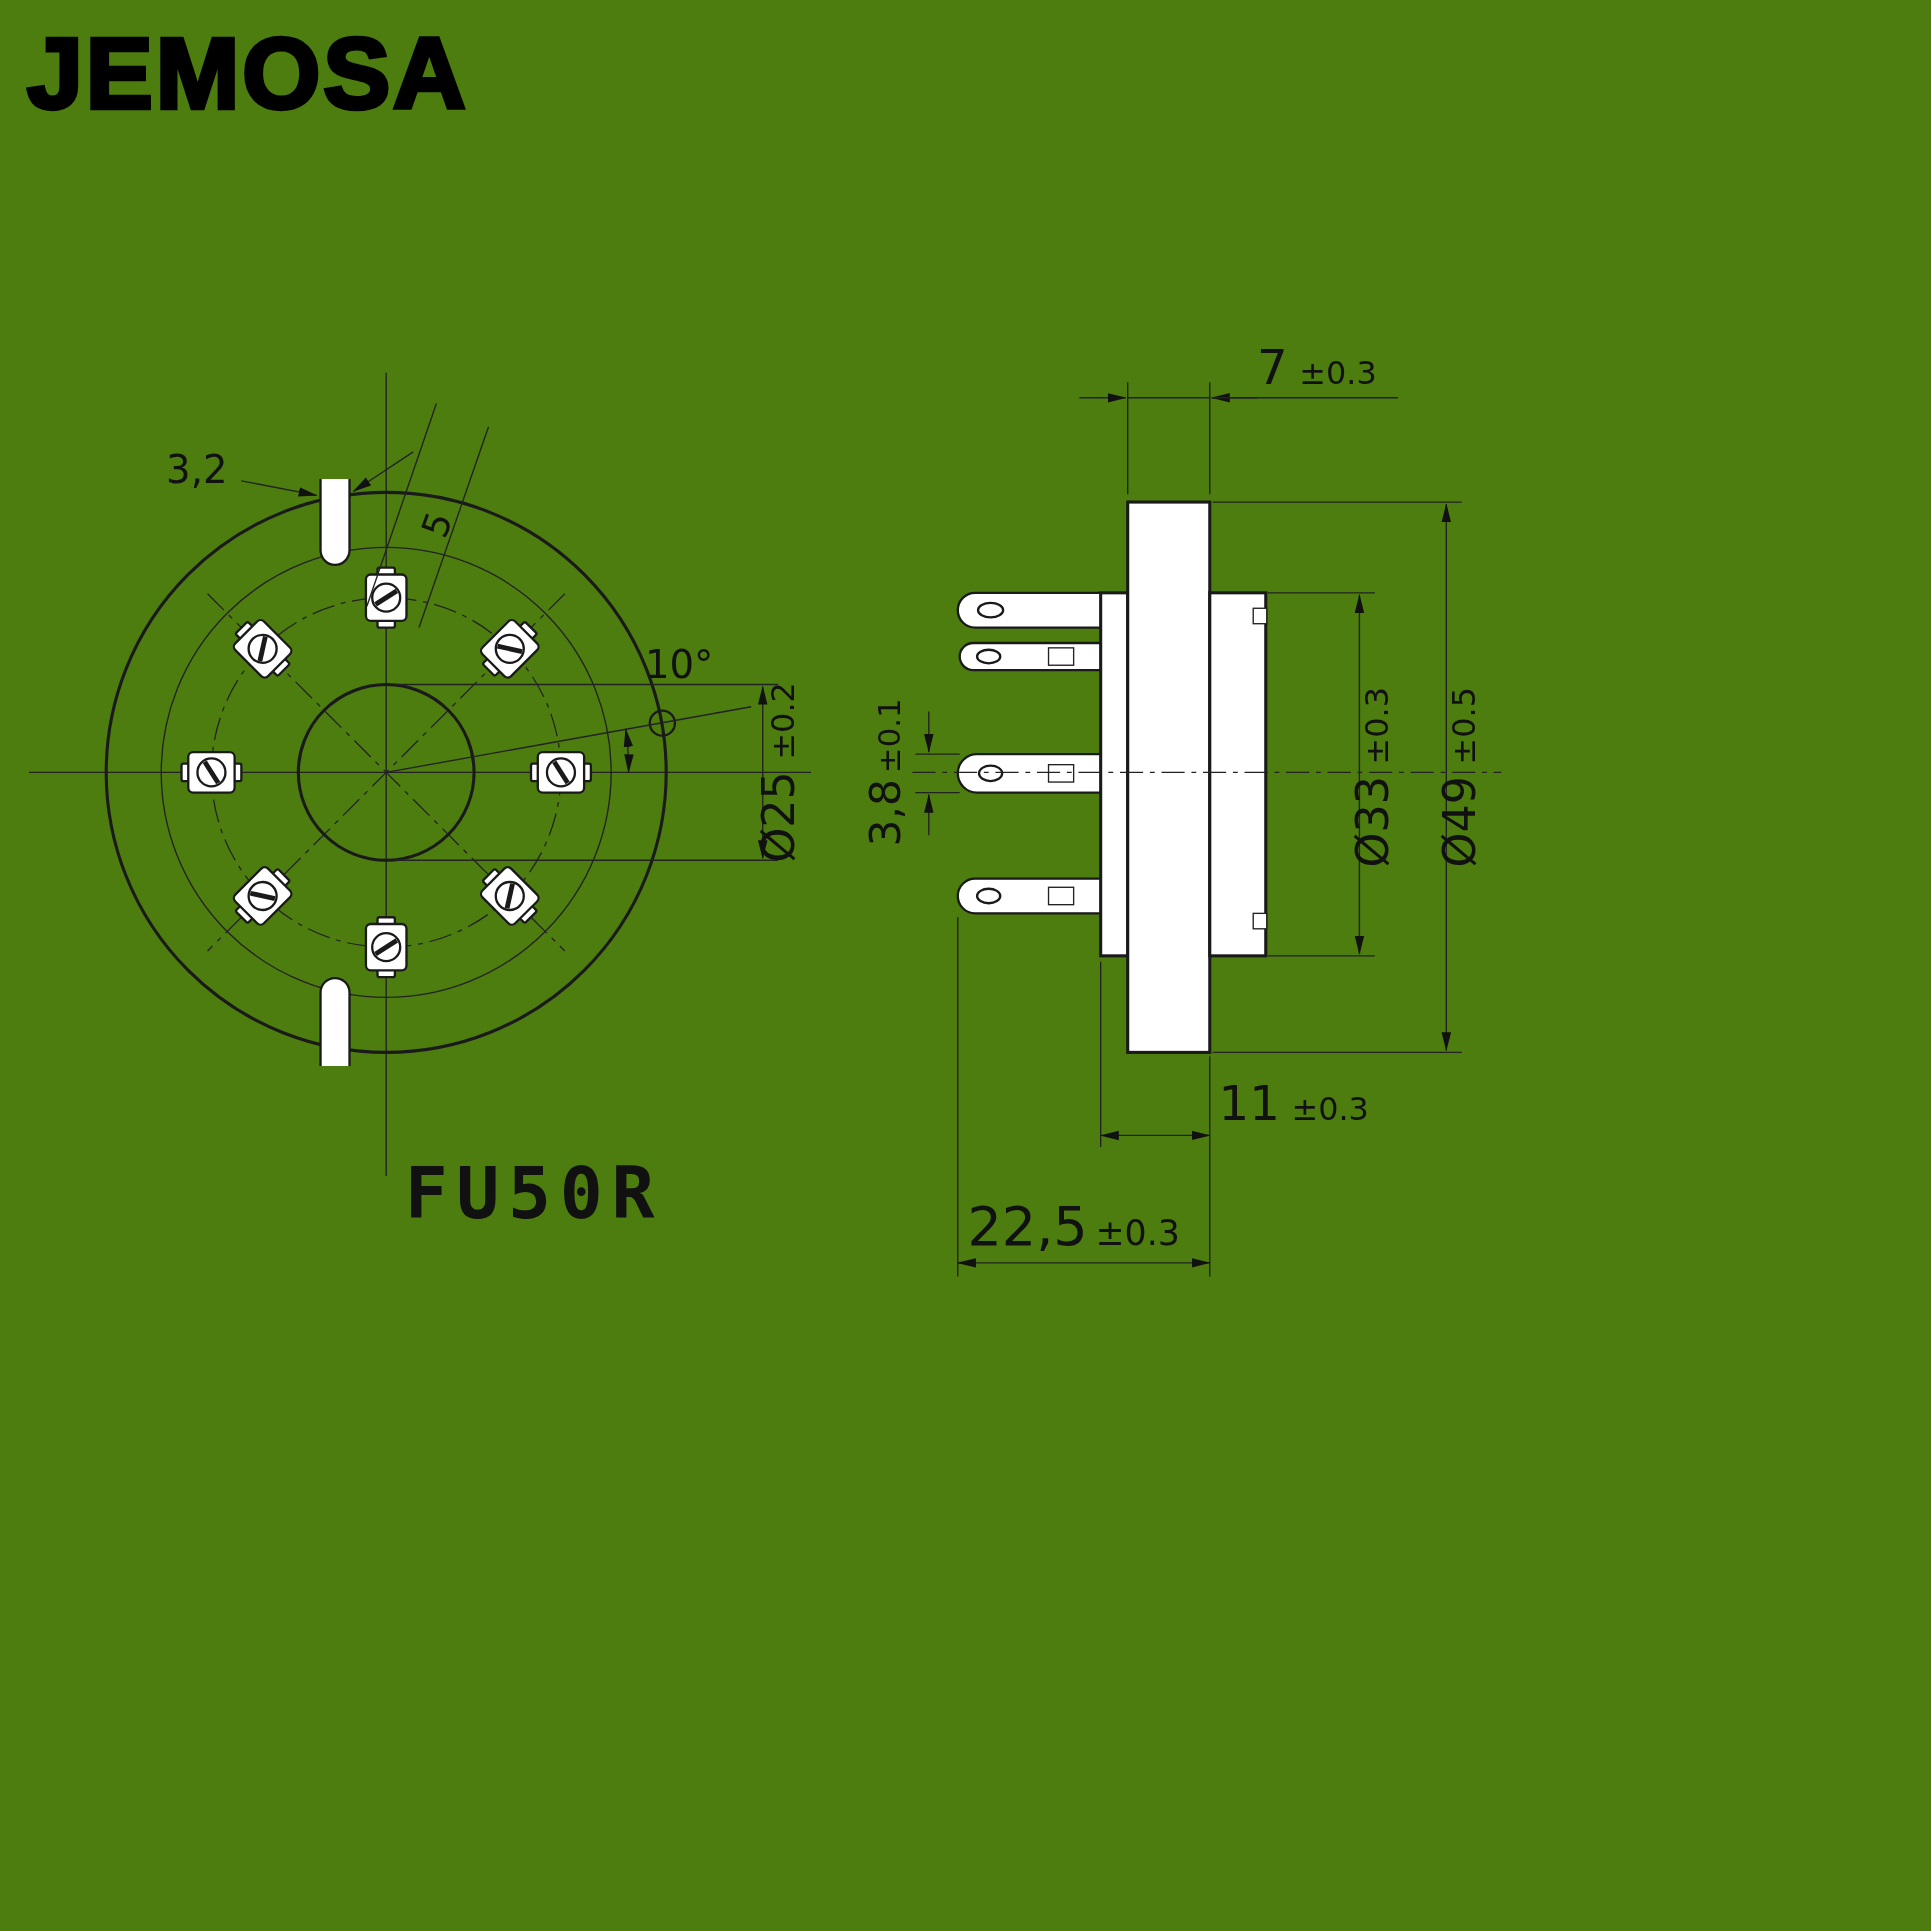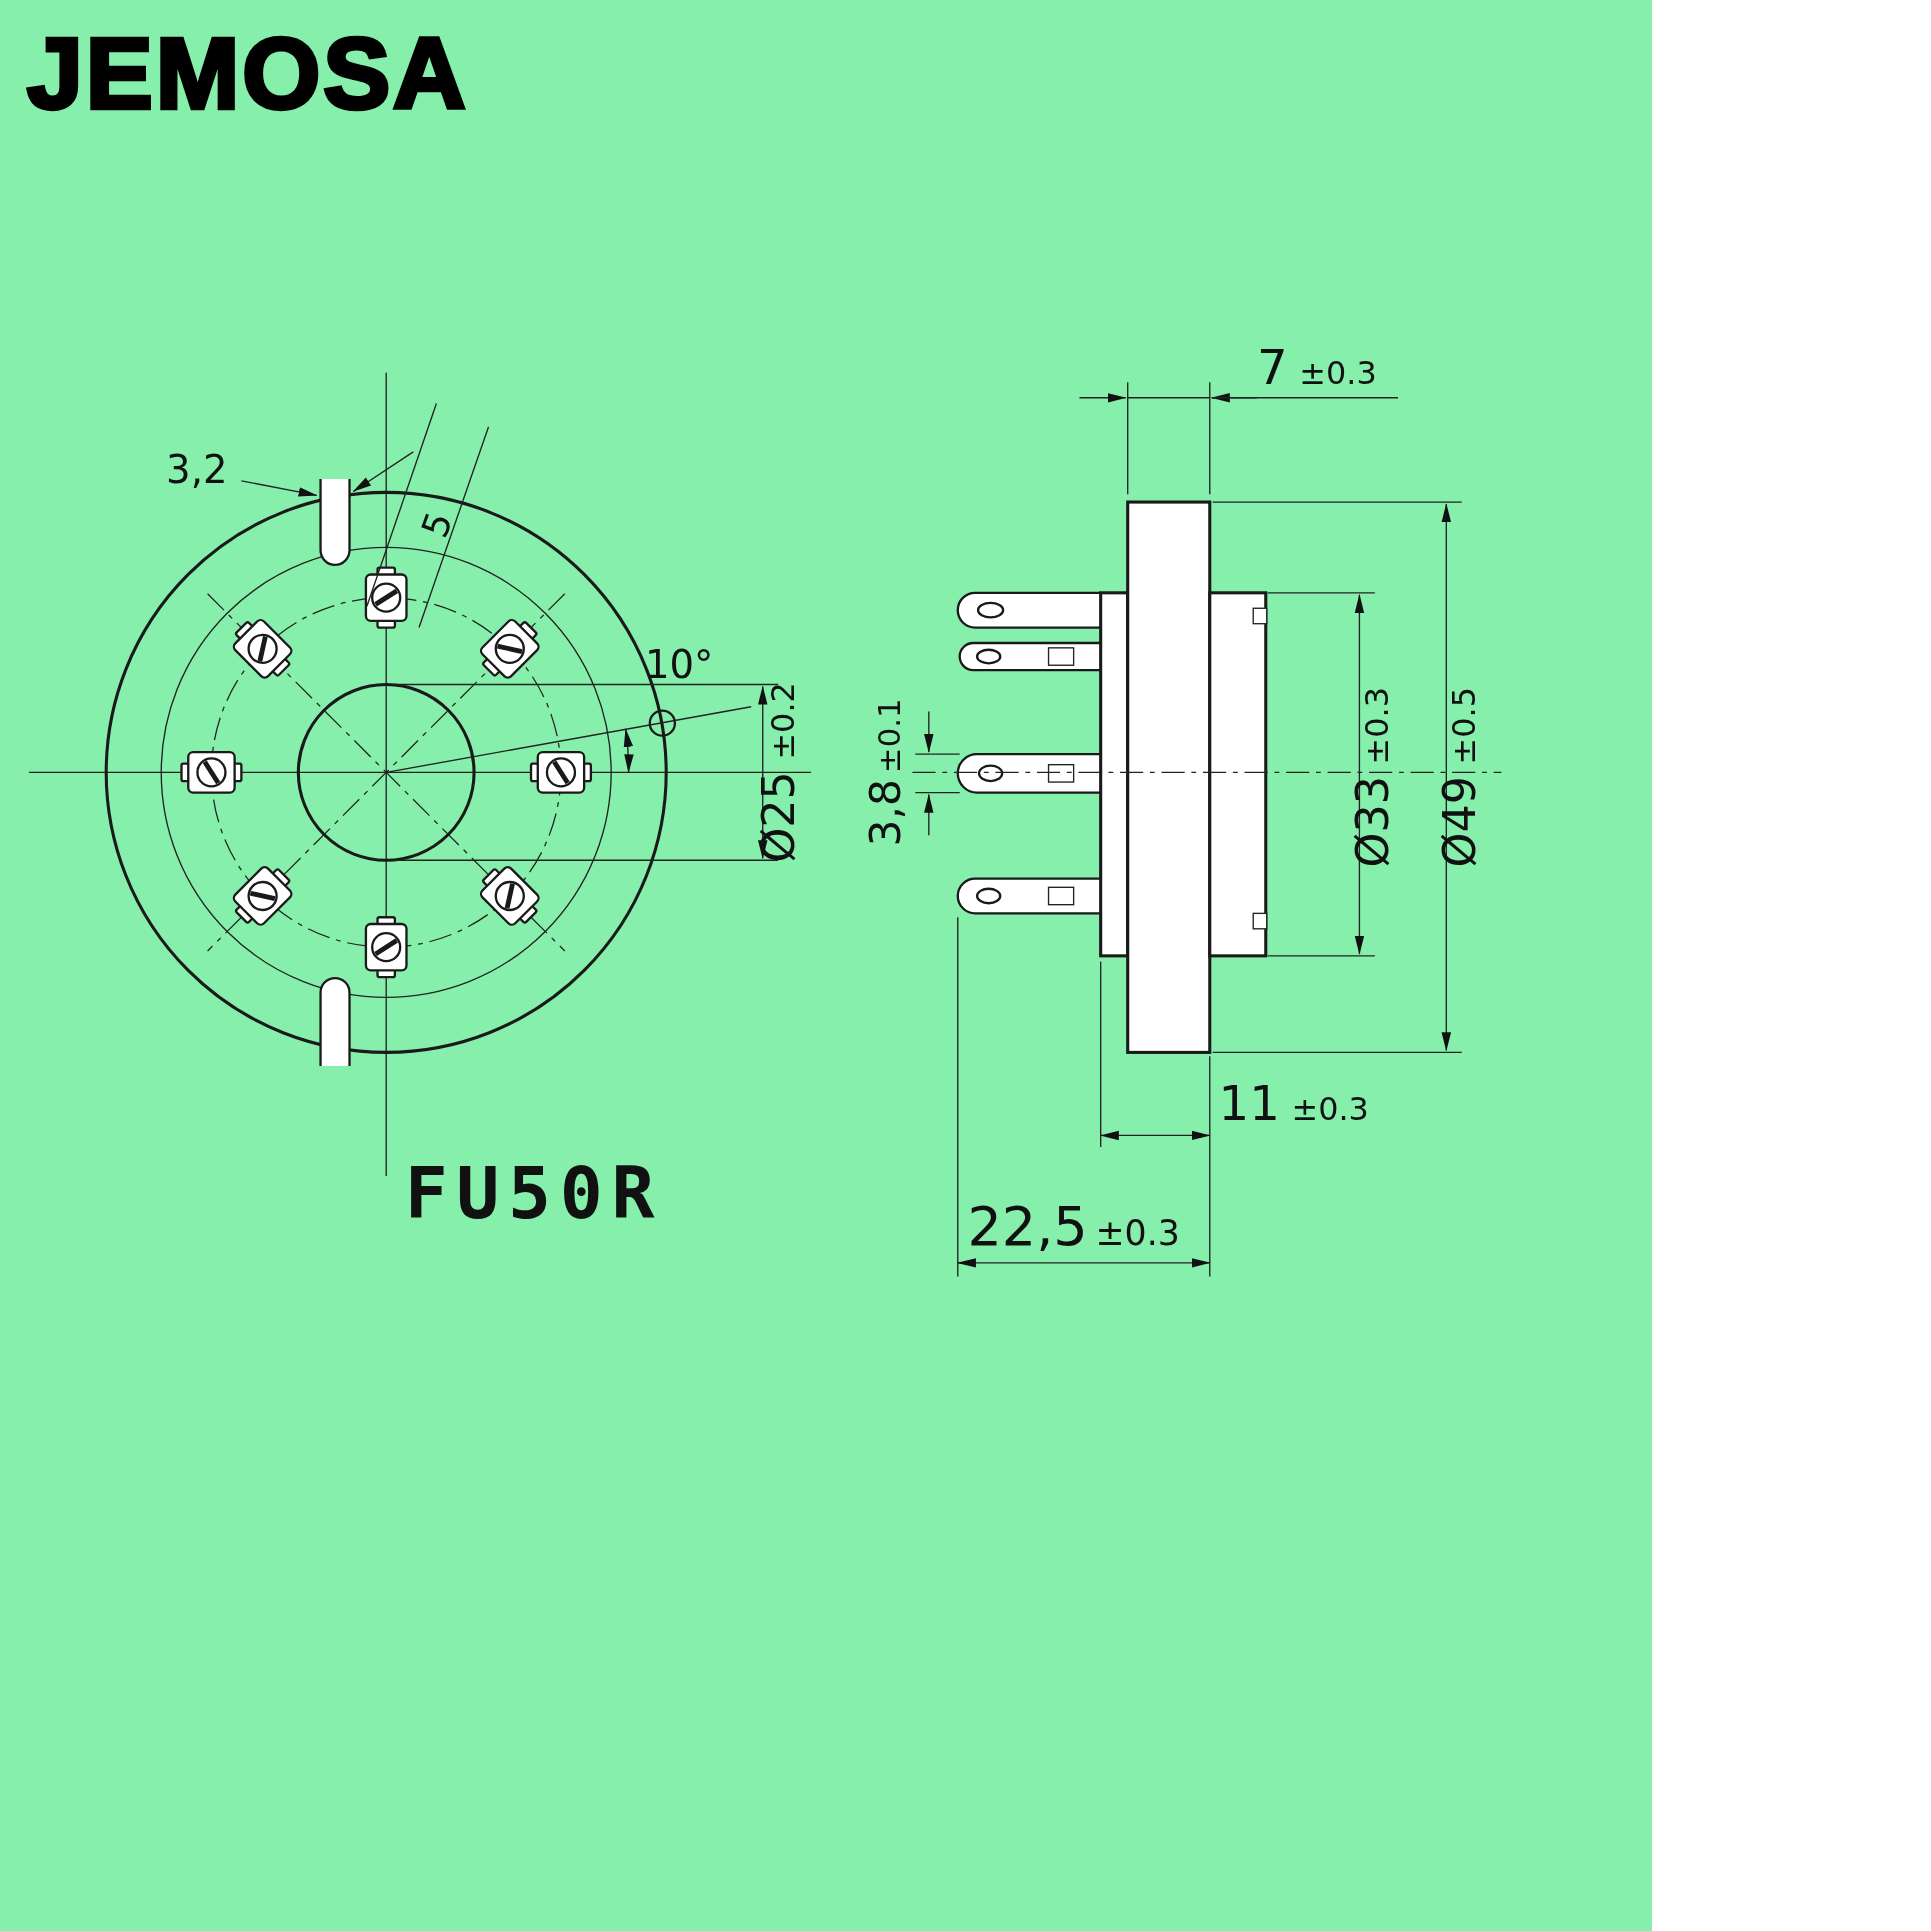--- a/index.html
+++ b/index.html
@@ -1,16 +1,16 @@
 <!DOCTYPE html>
 <html><head>
 <meta charset="utf-8">
 <style>
   html,body { margin:0; padding:0; background:#ffffff; }
-  .canvas { position:relative; width:1652px; height:1931px; background:#86efac; overflow:hidden;text-align:center; }
+  .canvas { position:relative; width:1931px; height:1931px; background:#4d7c0f; overflow:hidden;text-align:center; }
   svg { display:block; width:1931px; height:1931px; }
 
   
   .ln   { stroke:#1a1a1a; stroke-width:3.2; fill:none; }
   .ln2  { stroke:#1a1a1a; stroke-width:2.4; fill:none; }
   .thin { stroke:#222222; stroke-width:1.4; fill:none; }
   .cl   { stroke:#222222; stroke-width:1.3; fill:none; stroke-dasharray:24 7 5 7; }
   .wf   { fill:#ffffff; }
   .nf   { fill:none; }
 

